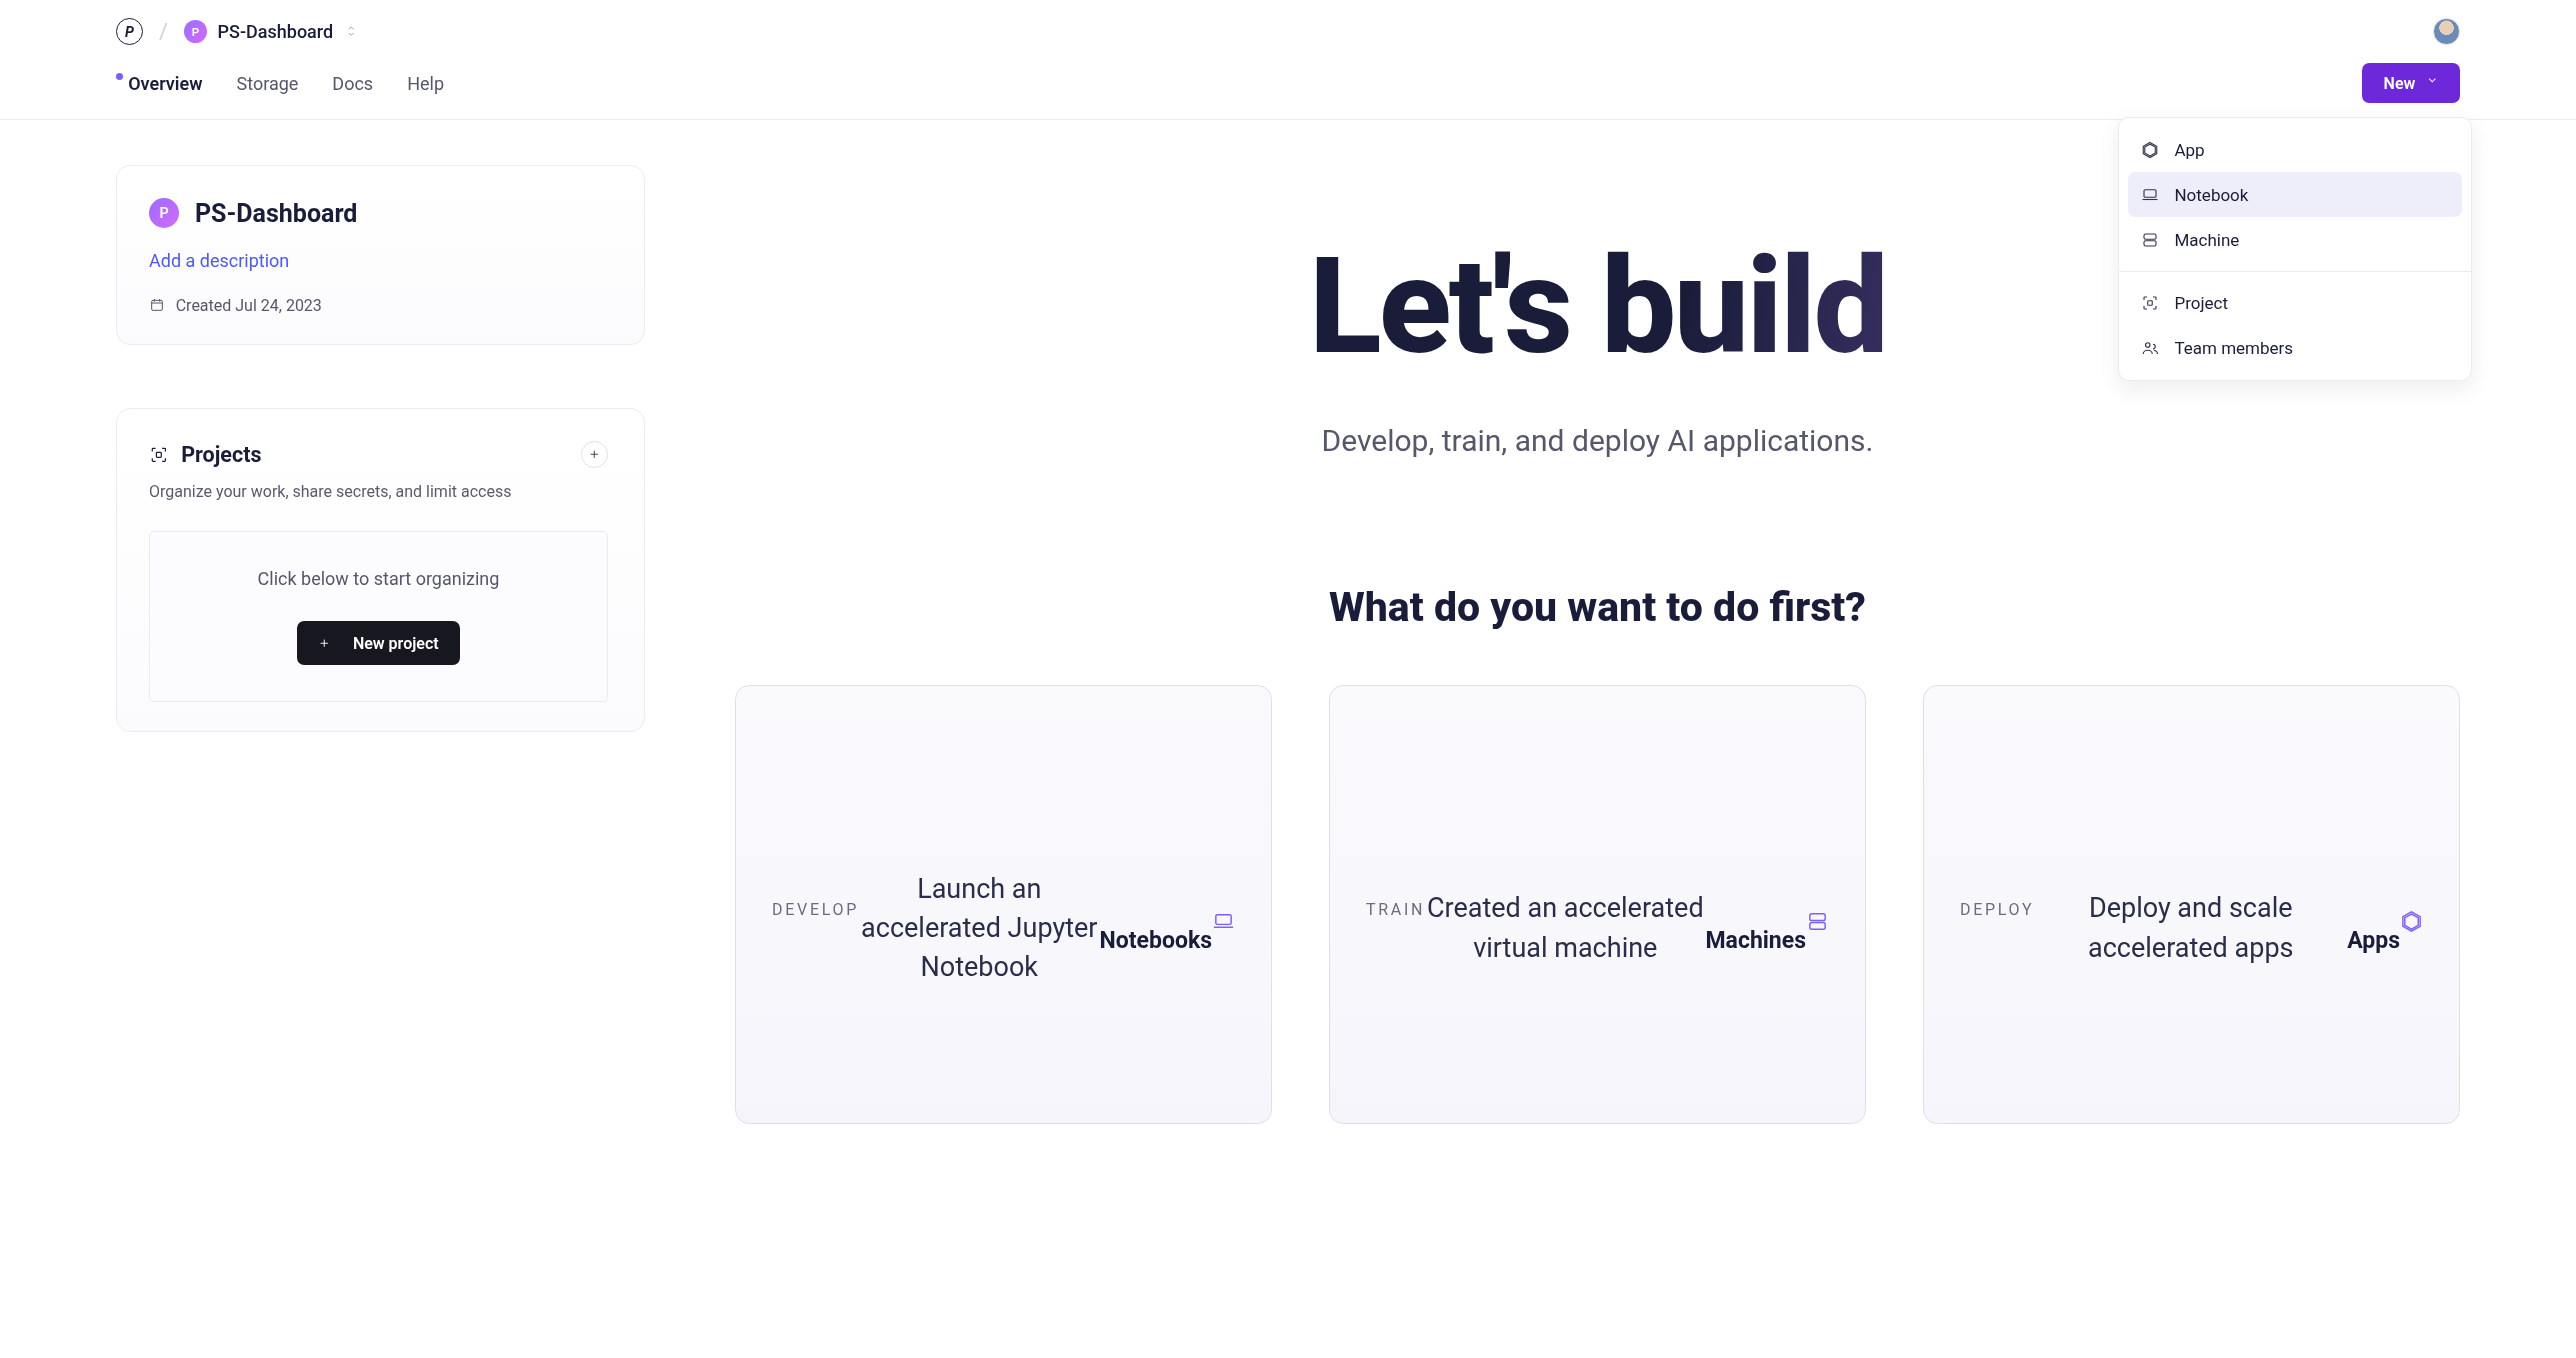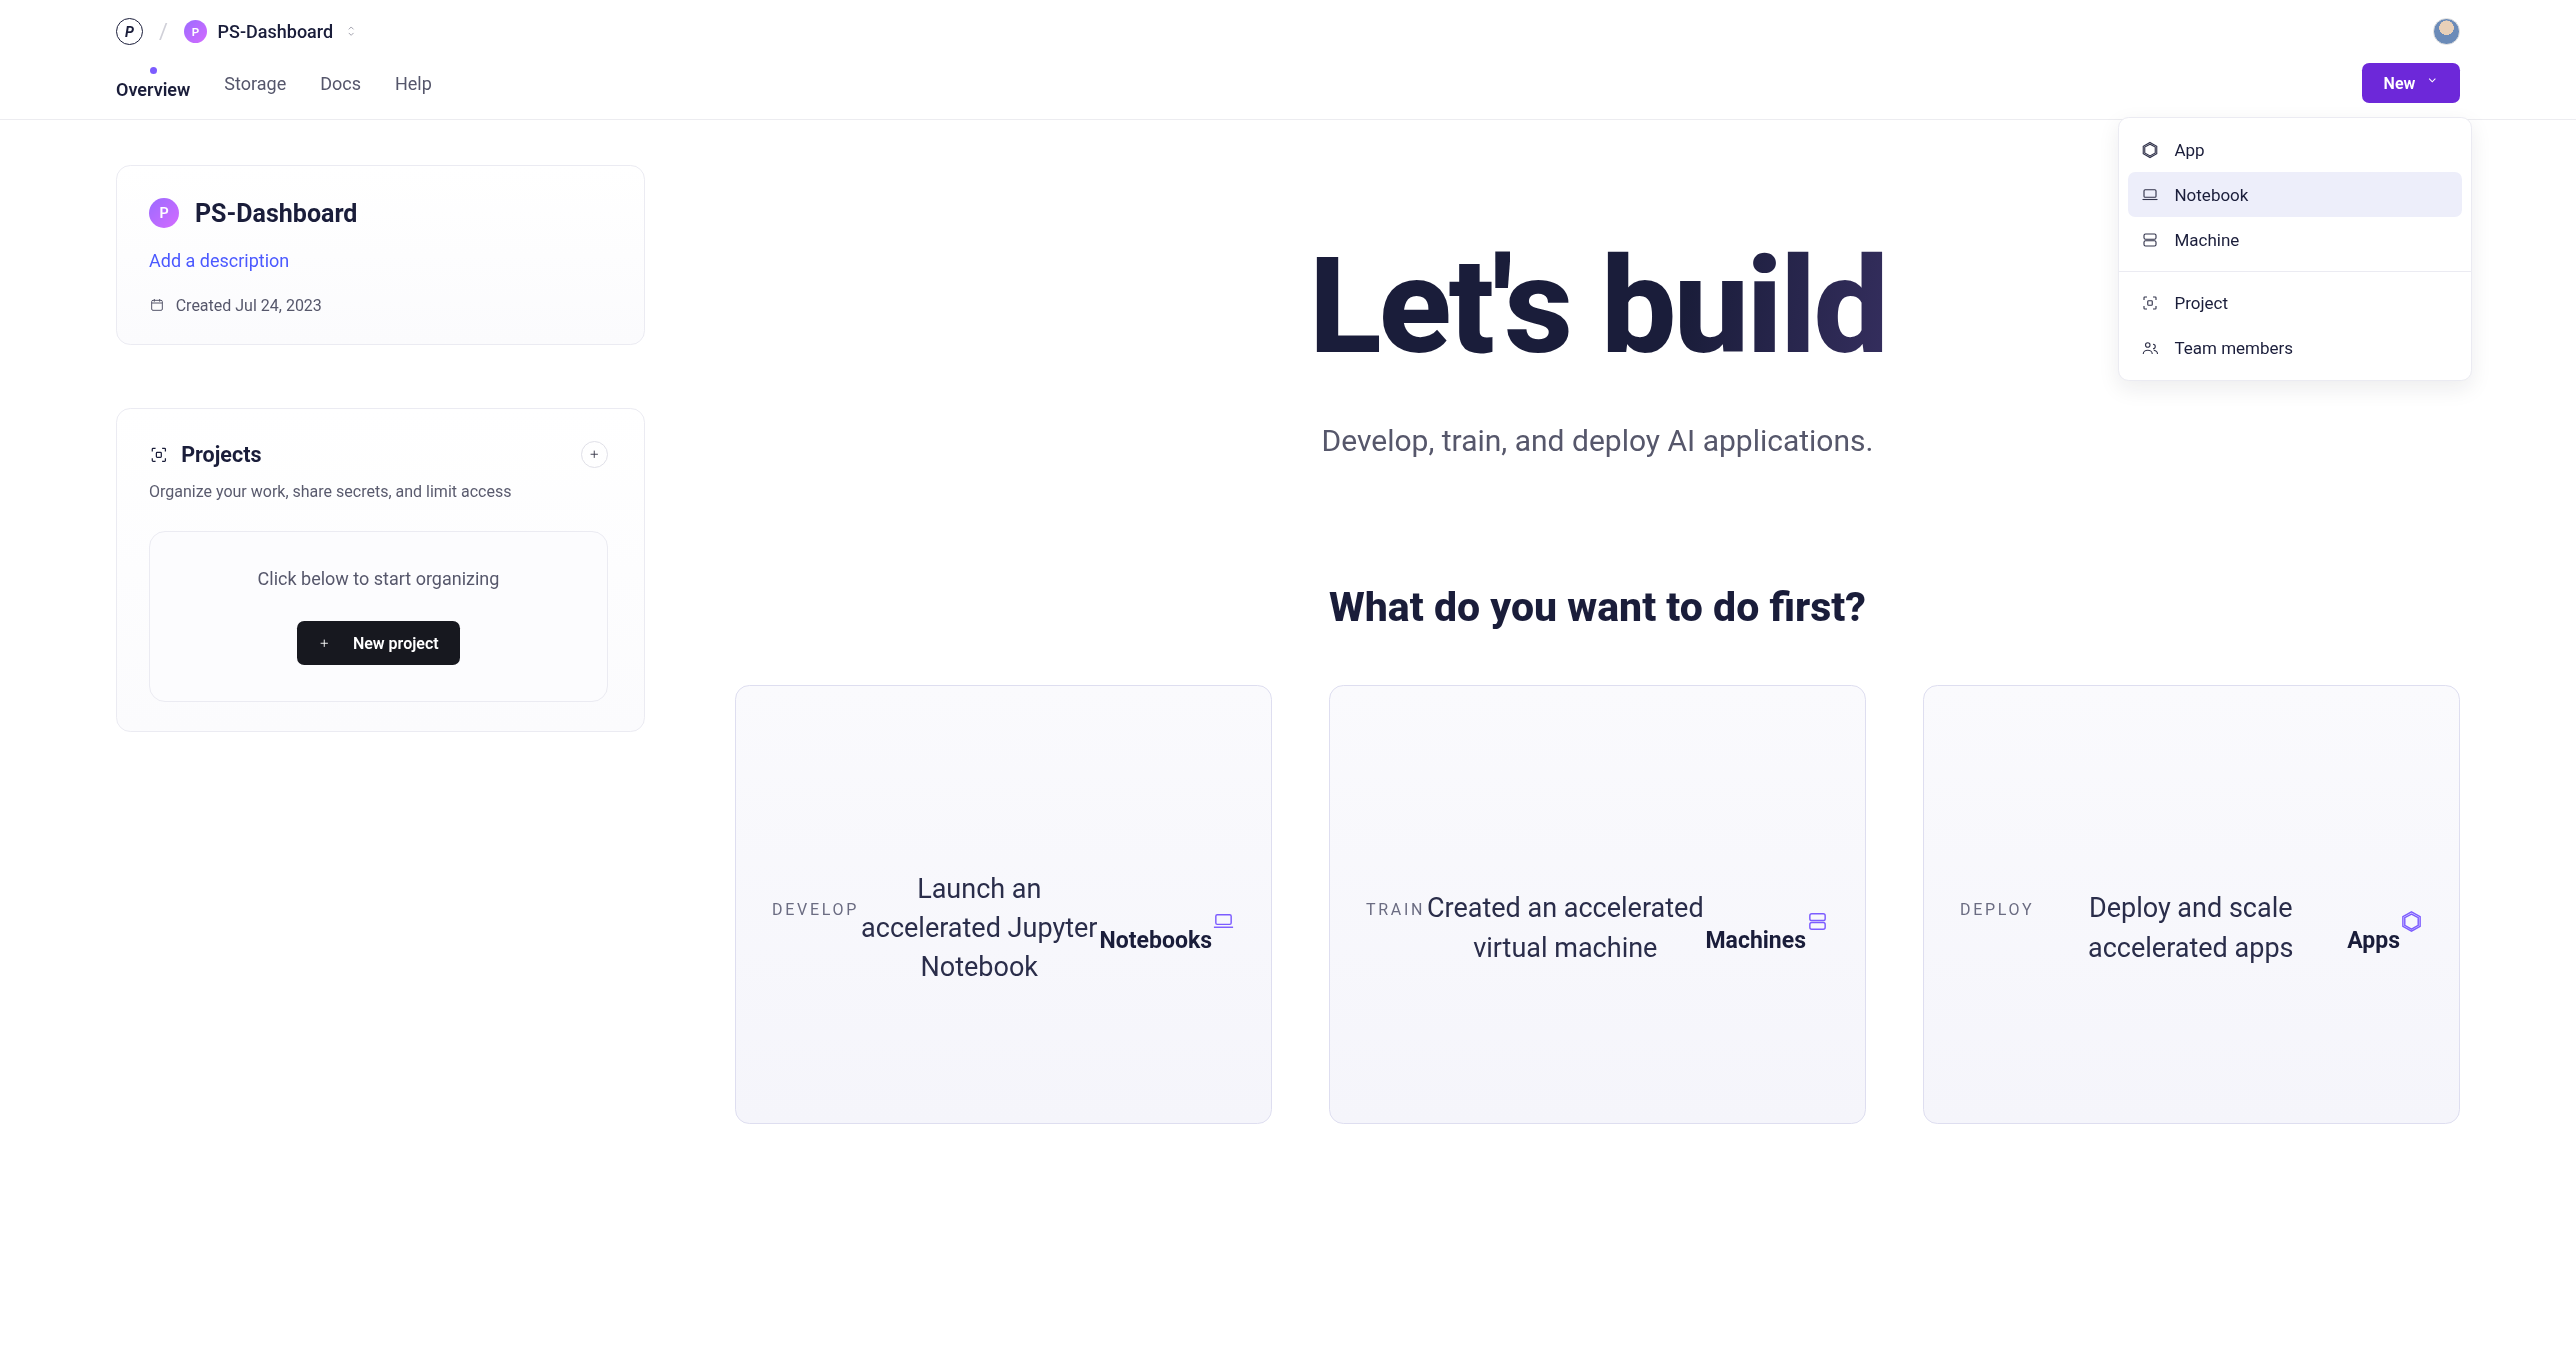--- a/index.html
+++ b/index.html
@@ -46,21 +46,21 @@
     }
     
     .navrow {
       display:flex; align-items:center;
       padding: 0 116px 16px 116px;
       border-bottom: 0.9px solid #ececf0;
       font-size: 18px;
       position: relative;
     }
     .navtabs { display:flex; gap: 34px; align-items:center;}
-    .navtab { color:#55566b; cursor:pointer; display:flex;align-items:center;gap:5px;flex-direction:column;}
+    .navtab { color:#55566b; cursor:pointer; display:flex;gap:5px;}
     .navtab.active { color:#1a1d3a; font-weight:600;}
     .dot { width:7.2px;height:7.2px;border-radius:50%;background:#7c5cff;}
     .new-btn {
       margin-left:auto;
       background:#6d28d9; color:#fff;
       padding: 10.7px 21.5px; border-radius: 7.2px;
       font-weight:600; font-size:16px;
       display:flex;align-items:flex-start;gap:10.7px;
       cursor:pointer;
     }
@@ -108,21 +108,21 @@
     .created-row { display:flex;align-items:center;gap:10.7px; color:#56576b; font-size:16px; margin-top:25px;}
     .projects-head { display:flex;align-items:center;justify-content:space-between;}
     .projects-title { display:flex;align-items:center;gap:12.5px; font-weight:700;font-size:21.5px;}
     .plus-circle {
       width:27px;height:27px;border:0.9px solid #e0e0e8;border-radius:50%;
       display:flex;align-items:center;justify-content:center;cursor:pointer;
       color:#3a3a4a;font-size:14.3px;font-weight:400;
     }
     .projects-sub { color:#5a5b6e;font-size:16px; margin-top:12.5px; line-height:1.5;}
     .inner-box {
-      border:0.9px solid #ebebf2;border-radius:16px;
+      border:0.9px solid #ebebf2;border-radius:5px;
       margin-top:27px;padding:36px;text-align:center;
       background:#fcfcfe;
     }
     .inner-box-text { color:#56576b;font-size:18px;}
     .new-proj-btn {
       display:inline-flex;align-items:center;gap:22px;
       background:#17181f;color:#fff;
       padding:12.5px 21.5px;border-radius:7.2px;font-weight:600;font-size:16px;
       margin-top:32px;cursor:pointer;
     }

